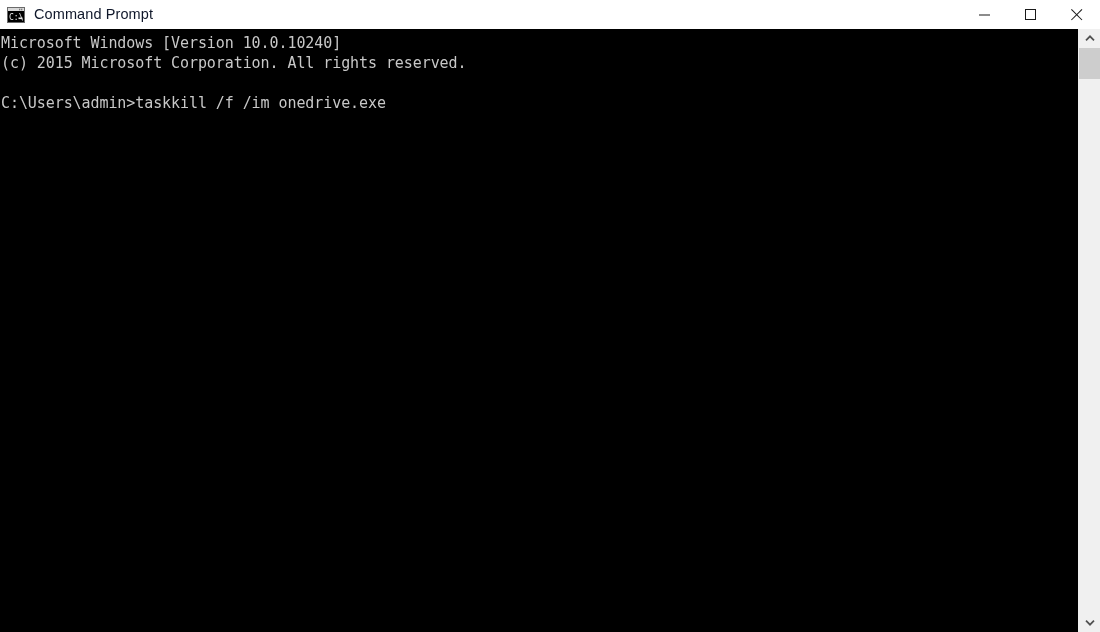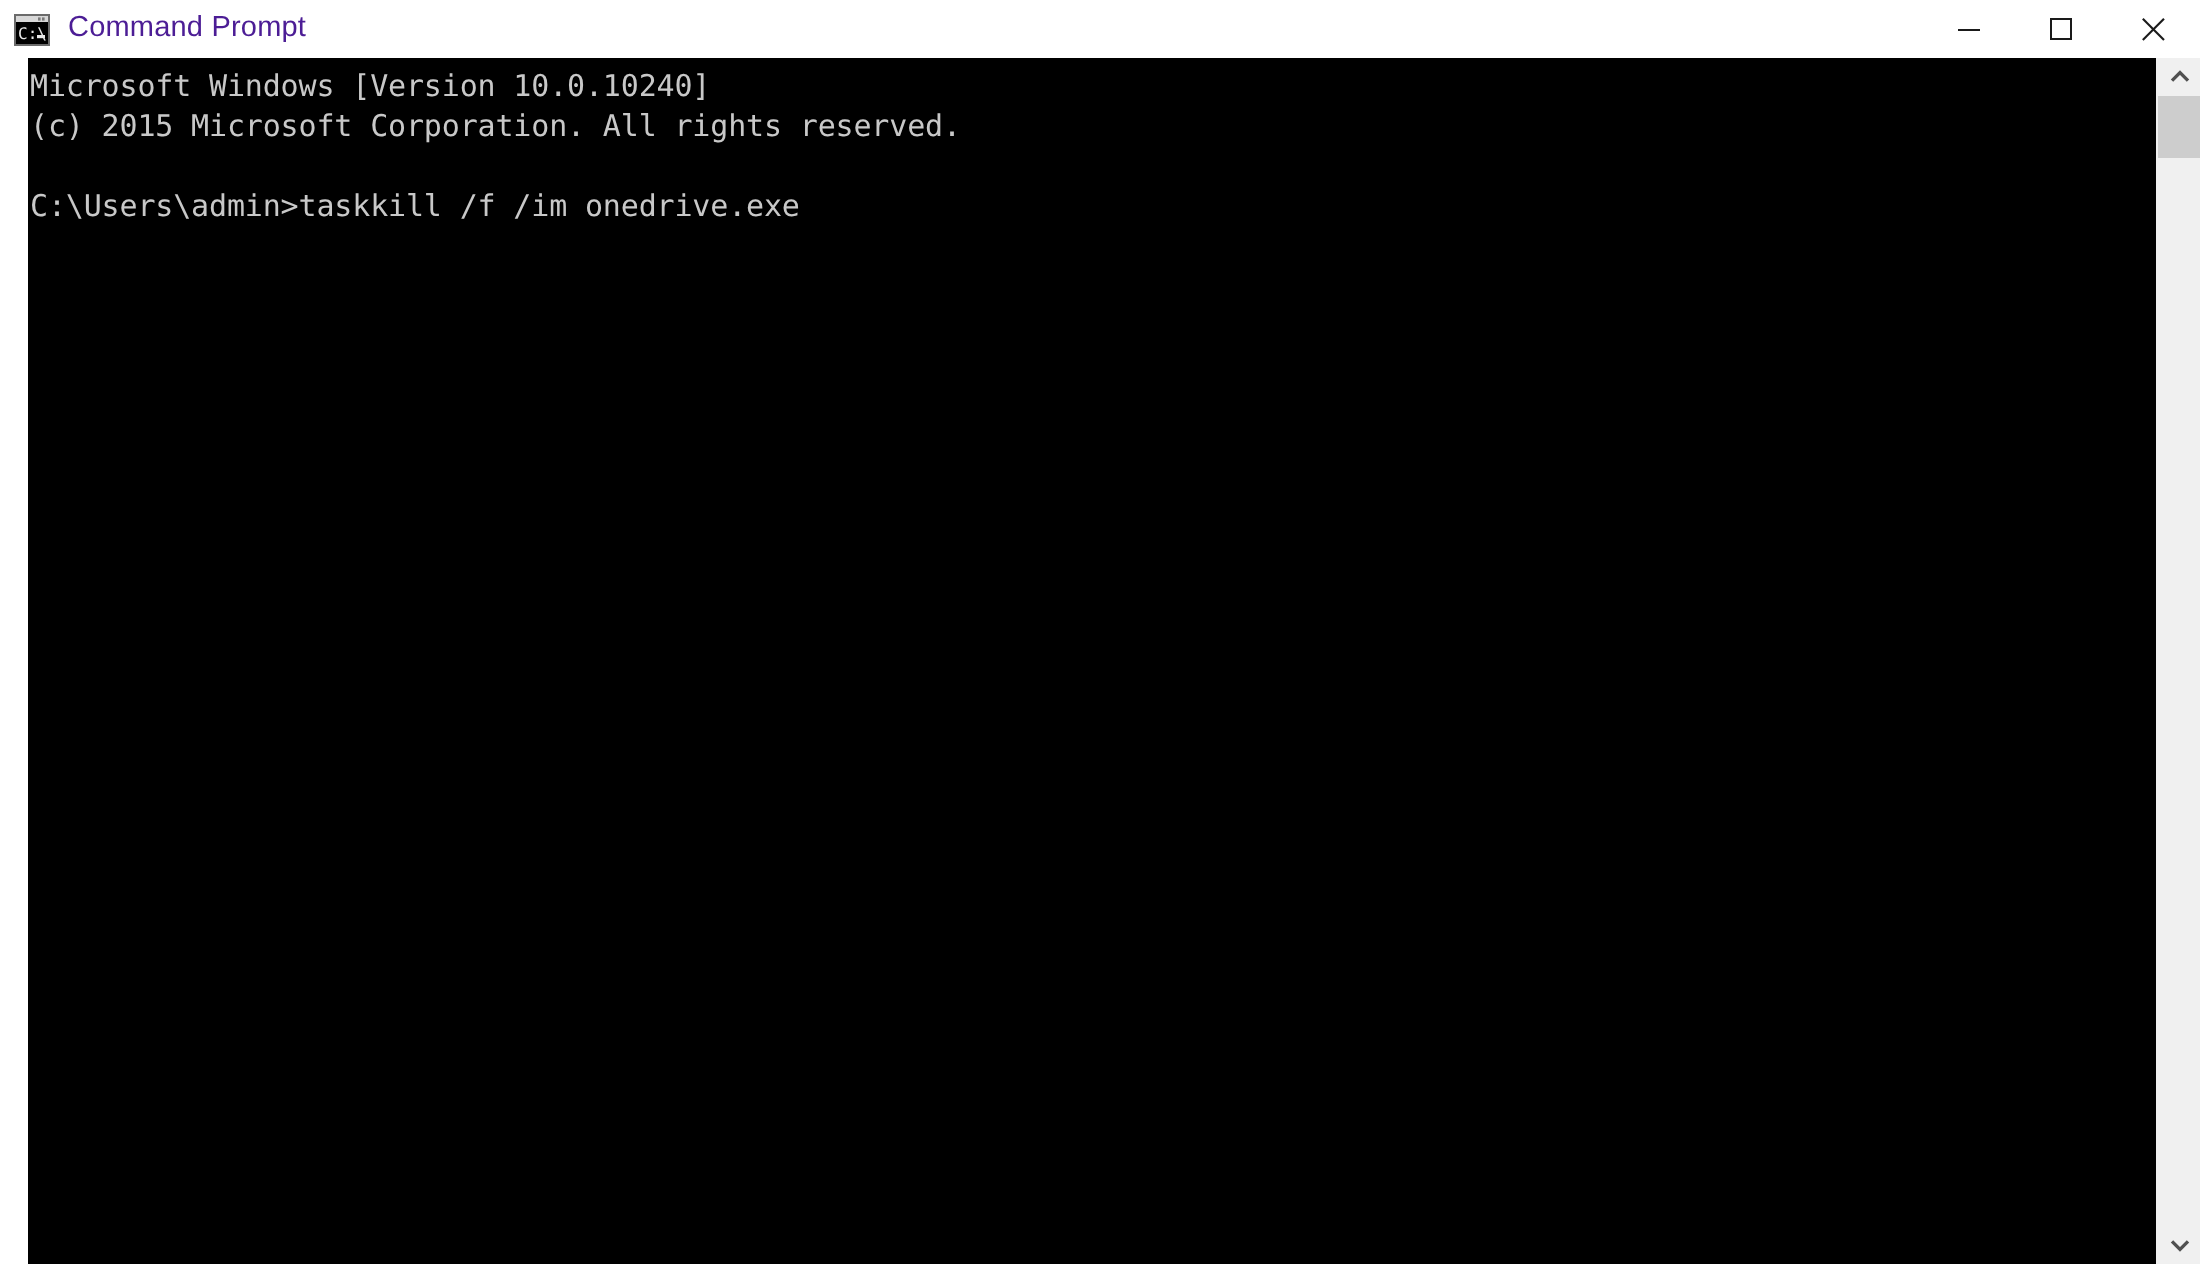--- a/index.html
+++ b/index.html
@@ -38,21 +38,21 @@
     height: 16px;
     margin-left: 7px;
     margin-right: 9px;
     flex: 0 0 auto;
     display: block;
   }
 
   .title-text {
     font-family: "Liberation Sans", sans-serif;
     font-size: 14.5px;
-    color: #4c1d95;
+    color: #0f172a;
     letter-spacing: 0.1px;
     line-height: 29px;
     white-space: nowrap;
     flex: 0 0 auto;
   }
 
   .titlebar-spacer { flex: 1 1 auto; }
 
   .winbtns {
     display: flex;
@@ -64,21 +64,21 @@
     height: 29px;
     display: flex;
     align-items: center;
     justify-content: center;
   }
   .winbtn svg { display: block; }
 
   
   .console {
     position: absolute;
-    left: 14px;
+    left: 0;
     top: 29px;
     width: 1078px;
     height: 603px;
     background: #000000;
     overflow: hidden;
   }
 
   .console-text {
     margin: 0;
     padding: 4px 0 0 1px;

